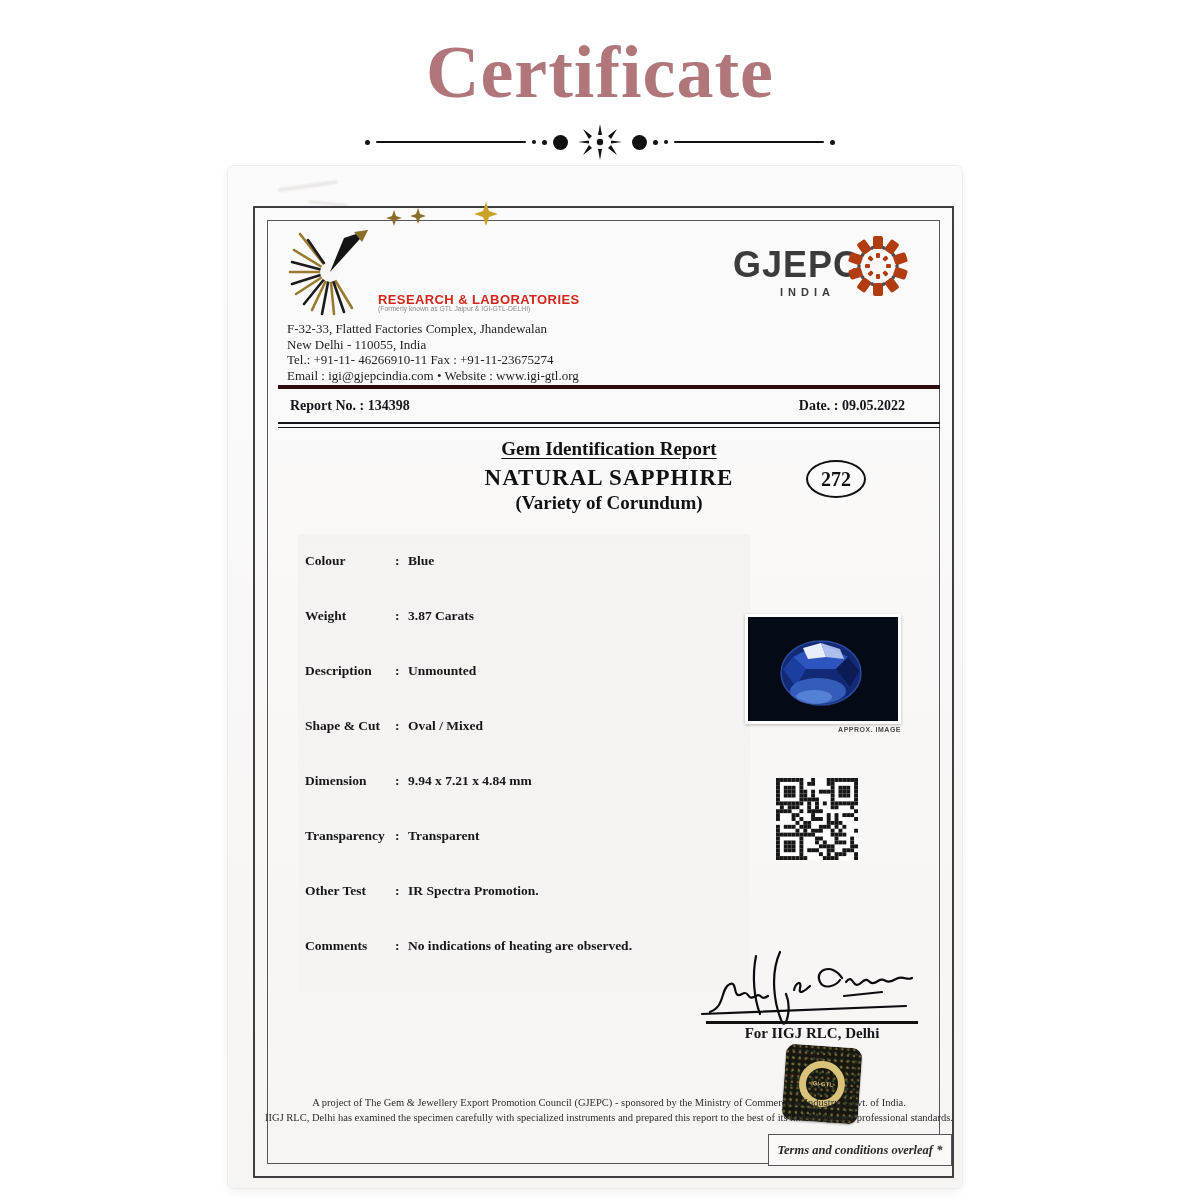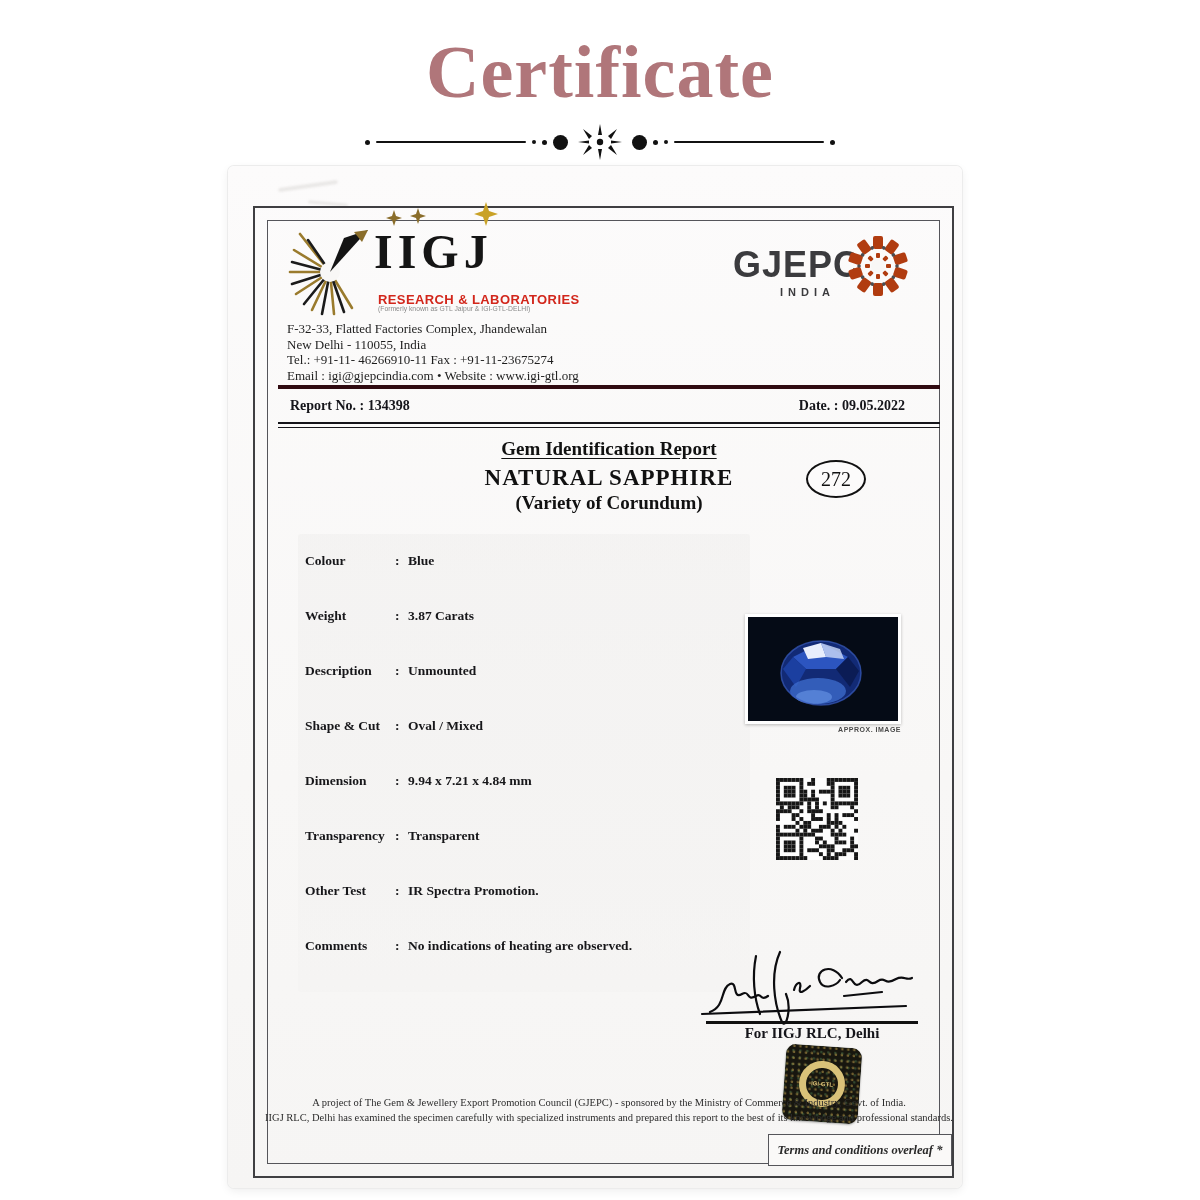--- a/index.html
+++ b/index.html
@@ -55,21 +55,21 @@
   
   .rpt-title { position:absolute; left:50px; top:272px; width:662px; text-align:center;
                font-size:19px; font-weight:bold; color:#111; text-decoration:underline;
                text-underline-offset:3px; }
   .gem-name  { position:absolute; left:50px; top:299px; width:662px; text-align:center;
                font-size:23px; font-weight:bold; color:#111; letter-spacing:1px; }
   .gem-variety { position:absolute; left:50px; top:326px; width:662px; text-align:center;
                font-size:19px; font-weight:bold; color:#111; }
   .badge { position:absolute; left:578px; top:294px; width:60px; height:38px;
            border:2.5px solid #111; border-radius:50%; display:flex; align-items:center;
-           justify-content:center; font-size:20px; color:#111; background:rgba(255,255,255,.4); }
+           justify-content:center; font-size:20px; color:#111; background:rgba(255,255,255,.4);font-weight:bold; }
 
   
   .table-shade { position:absolute; left:70px; top:368px; width:452px; height:458px;
                  background:linear-gradient(180deg,#f1f0ef,#f4f3f2); opacity:.65; border-radius:3px; }
   .prop-row { position:absolute; left:0; width:460px; height:20px; }
   .prop-label { position:absolute; left:77px; font-size:13.5px; font-weight:bold; color:#17171a; }
   .prop-colon { position:absolute; left:167px; font-size:13.5px; font-weight:bold; color:#17171a; }
   .prop-value { position:absolute; left:180px; font-size:13.5px; font-weight:bold; color:#17171a; white-space:nowrap; }
 
   
@@ -160,21 +160,20 @@
         <line x1="46" y1="52" x2="8" y2="64"></line>
       <line x1="46" y1="52" x2="20" y2="84"></line>
         <line x1="46" y1="52" x2="38" y2="94"></line>
       <line x1="46" y1="52" x2="60" y2="92"></line>
         <line x1="46" y1="52" x2="24" y2="20"></line>
     </g>
     <circle cx="46" cy="52" r="10" fill="#f8f7f6"></circle>
     <path d="M46,52 L84,10 L60,18 Z" fill="#141414"></path>
     <path d="M84,10 L70,12 L78,22 Z" fill="#8a6d2a"></path>
   </svg>
-  <div class="iigj-word">IIGJ</div>
   <svg class="iigj-star" style="left:158px;top:44px;" width="16" height="16" viewBox="0 0 16 16">
     <polygon points="8,0 10,6 16,8 10,10 8,16 6,10 0,8 6,6" fill="#8a6d2a"></polygon>
   </svg>
   <svg class="iigj-star" style="left:182px;top:42px;" width="16" height="16" viewBox="0 0 16 16">
     <polygon points="8,0 10,6 16,8 10,10 8,16 6,10 0,8 6,6" fill="#8a6d2a"></polygon>
   </svg>
   <svg class="iigj-star" style="left:246px;top:36px;" width="24" height="24" viewBox="0 0 16 16">
     <polygon points="8,0 10,6 16,8 10,10 8,16 6,10 0,8 6,6" fill="#c9a227"></polygon>
   </svg>
   <div class="iigj-sub">RESEARCH &amp; LABORATORIES</div>

